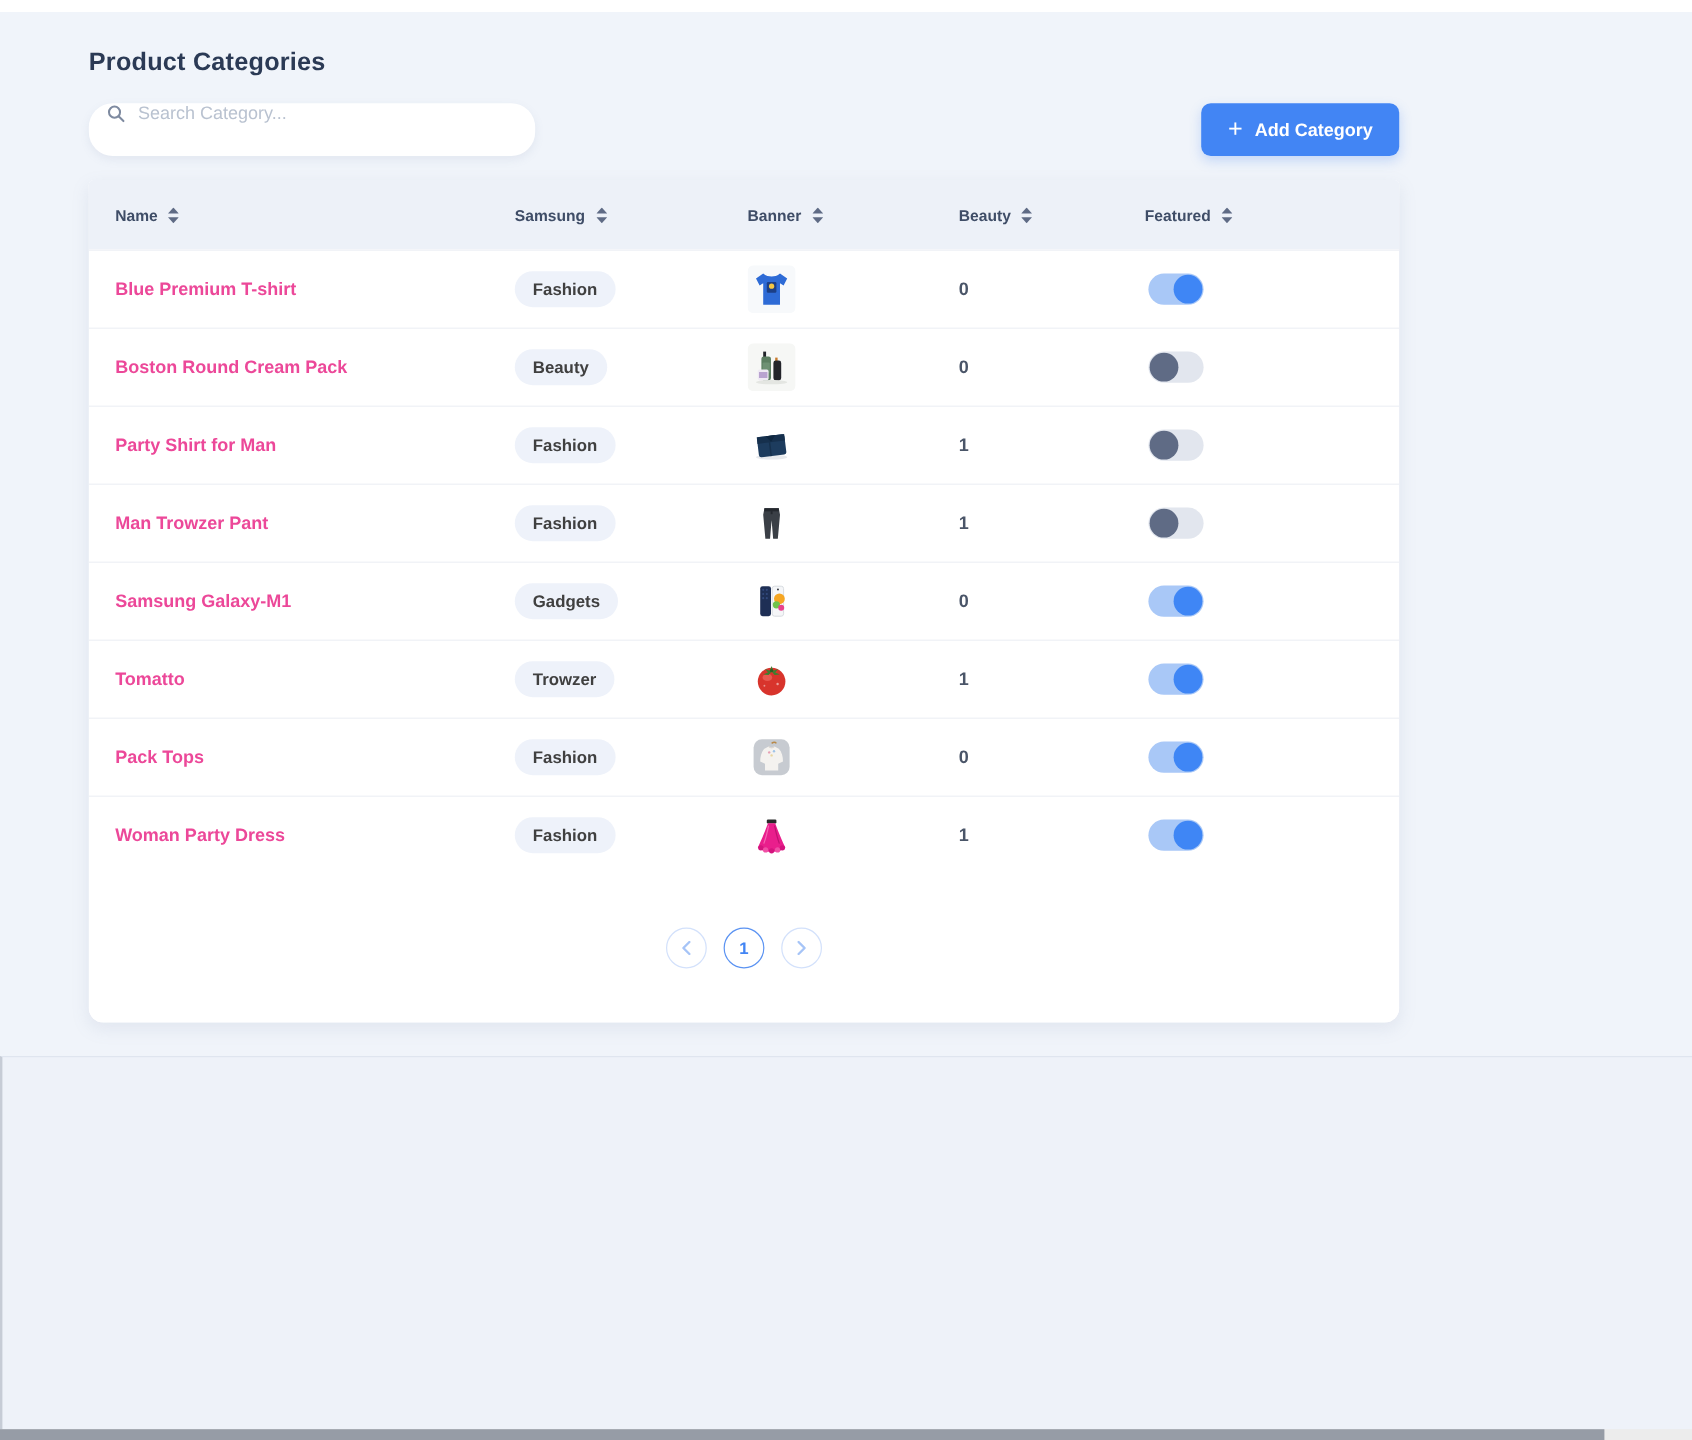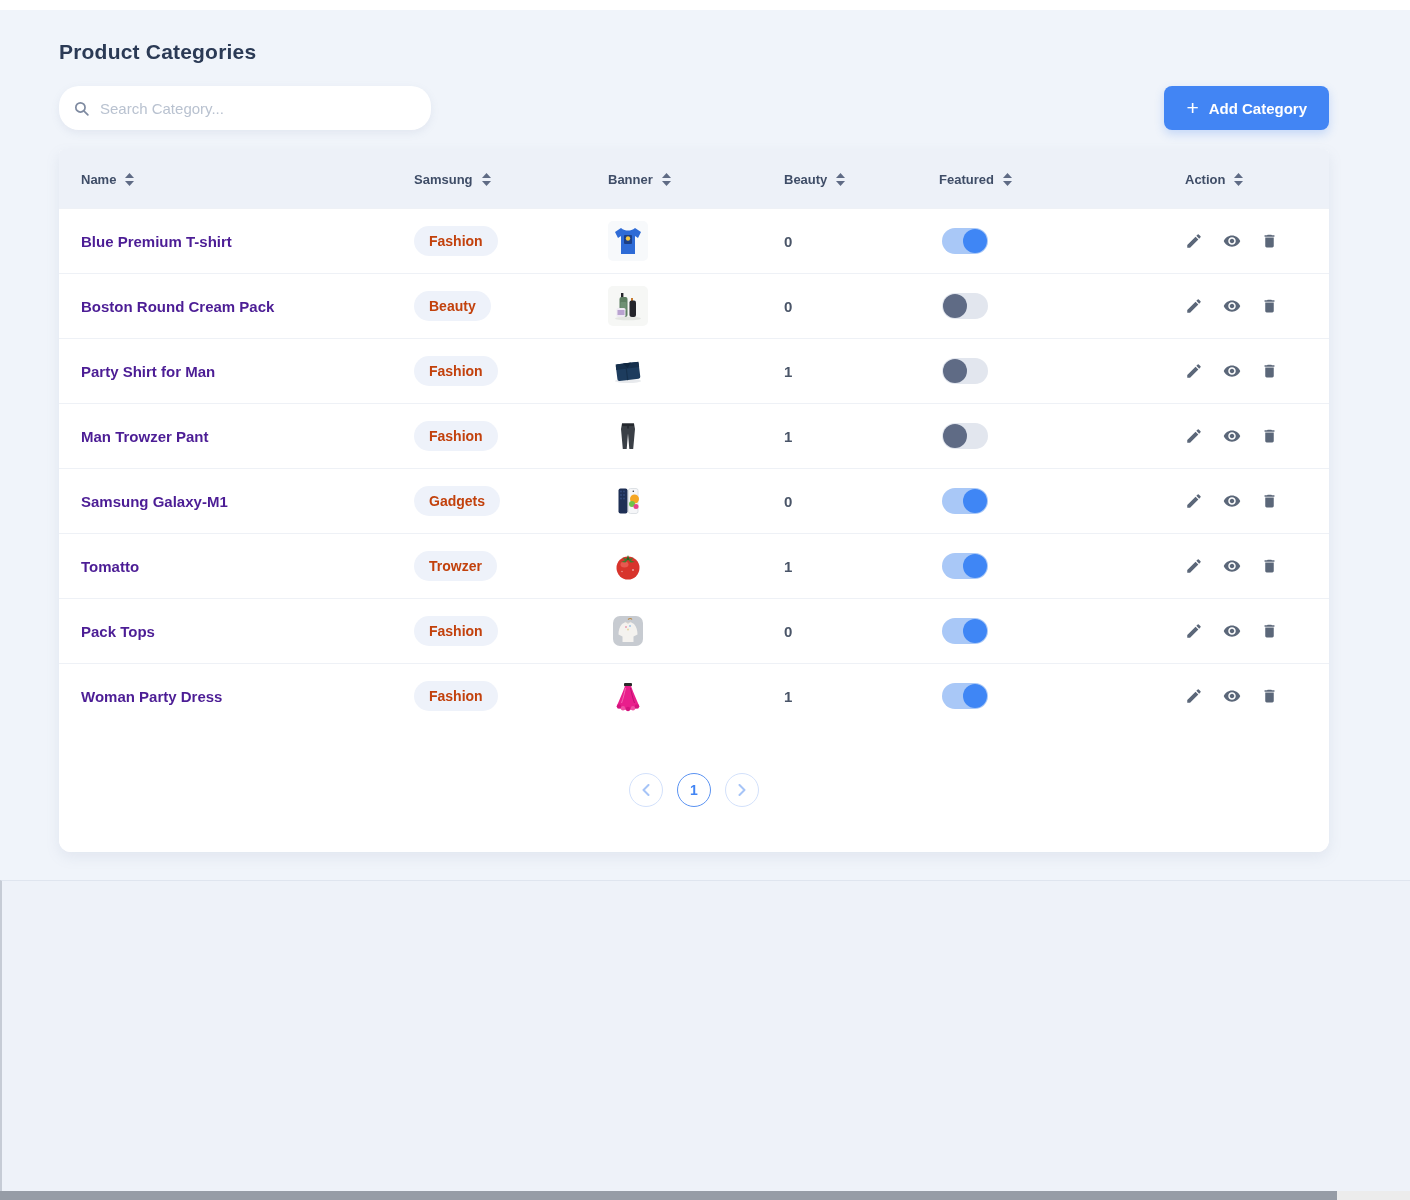--- a/index.html
+++ b/index.html
@@ -6,27 +6,27 @@
   html,body { width:1410px; height:1200px; overflow:hidden; }
   body { font-family:"Liberation Sans", sans-serif; background:#eef2f9; position:relative; }
 
   .top-white-strip { position:absolute; top:0; left:0; width:100%; height:10px; background:#ffffff; }
   .upper-bg { position:absolute; top:10px; left:0; width:100%; height:870px; background:#f0f4fa; }
   .lower-panel { position:absolute; top:880px; left:0; width:100%; height:320px; background:#eef2f9;
                  border-top:1px solid #dfe5ef; border-left:2px solid #c6ccd6; }
   .hscrollbar { position:absolute; bottom:0; left:0; width:100%; height:9px; background:#ececec; }
   .hscrollbar .thumb { position:absolute; left:0; top:0; height:9px; width:1337px; background:#969ca6; }
 
-  .container { position:absolute; left:59px; top:10px; width:1270px; }
+  .container { position:absolute; left:74px; top:10px; width:1092px; }
 
   .page-title { margin-top:30px; font-size:21px; font-weight:700; color:#2b3a55; letter-spacing:.2px; }
 
   .toolbar-row { margin-top:22px; display:flex; justify-content:space-between; align-items:center; height:44px; }
   .search-box { width:372px; height:44px; background:#ffffff; border-radius:20px;
-                box-shadow:0 3px 8px rgba(120,140,170,.12); display:flex; align-items:center; padding:0 14px; gap:10px; }
+                box-shadow:0 3px 8px rgba(120,140,170,.12); display:flex; align-items:flex-start; padding:0 14px; gap:10px; }
   .search-box input { border:none; outline:none; flex:1; font-size:15px; color:#4a5568; background:transparent;
                       font-family:"Liberation Sans", sans-serif; }
   .search-box input::placeholder { color:#b9c2d0; }
 
   .add-btn { height:44px; background:#4285f4; border:none; border-radius:8px; color:#ffffff;
              font-size:15px; font-weight:700; padding:0 22px; display:flex; align-items:center; gap:10px;
              cursor:pointer; box-shadow:0 4px 10px rgba(66,133,244,.25); font-family:"Liberation Sans", sans-serif; }
   .add-btn .plus { font-size:21px; font-weight:400; line-height:1; margin-top:-2px; }
 
   .card { margin-top:20px; background:#ffffff; border-radius:4px 4px 12px 12px;
@@ -34,22 +34,22 @@
 
   .grid-row { display:grid; grid-template-columns:355px 194px 176px 155px 246px 144px; align-items:center; }
 
   .thead { height:58px; background:#edf1f8; }
   .th { display:flex; align-items:center; gap:9px; font-size:13px; font-weight:700; color:#3f4d67; cursor:pointer; }
   .th:first-child { padding-left:22px; }
   .sort-icon { display:inline-flex; flex-direction:column; gap:1px; }
 
   .trow { height:65px; border-top:1px solid #eef1f6; background:#ffffff; }
   .trow:first-of-type { border-top:none; }
-  .cell-name { padding-left:22px; font-size:15px; font-weight:600; color:#4c1d95; }
-  .badge { display:inline-block; background:#eef2fa; color:#c2410c; font-size:14px; font-weight:600;
+  .cell-name { padding-left:22px; font-size:15px; font-weight:600; color:#ec4899; }
+  .badge { display:inline-block; background:#eef2fa; color:#404040; font-size:14px; font-weight:600;
            padding:7px 15px; border-radius:16px; }
   .banner-wrap { width:40px; height:40px; }
   .banner-wrap svg { display:block; }
   .cell-level { font-size:15px; font-weight:600; color:#4a5568; }
 
   .toggle { width:46px; height:26px; border-radius:13px; margin-left:3px; position:relative; cursor:pointer; }
   .toggle .knob { position:absolute; top:1px; width:24px; height:24px; border-radius:50%; }
   .toggle.on { background:#a9c8f7; }
   .toggle.on .knob { right:1px; background:#3f86f5; }
   .toggle.off { background:#e2e6ee; }

